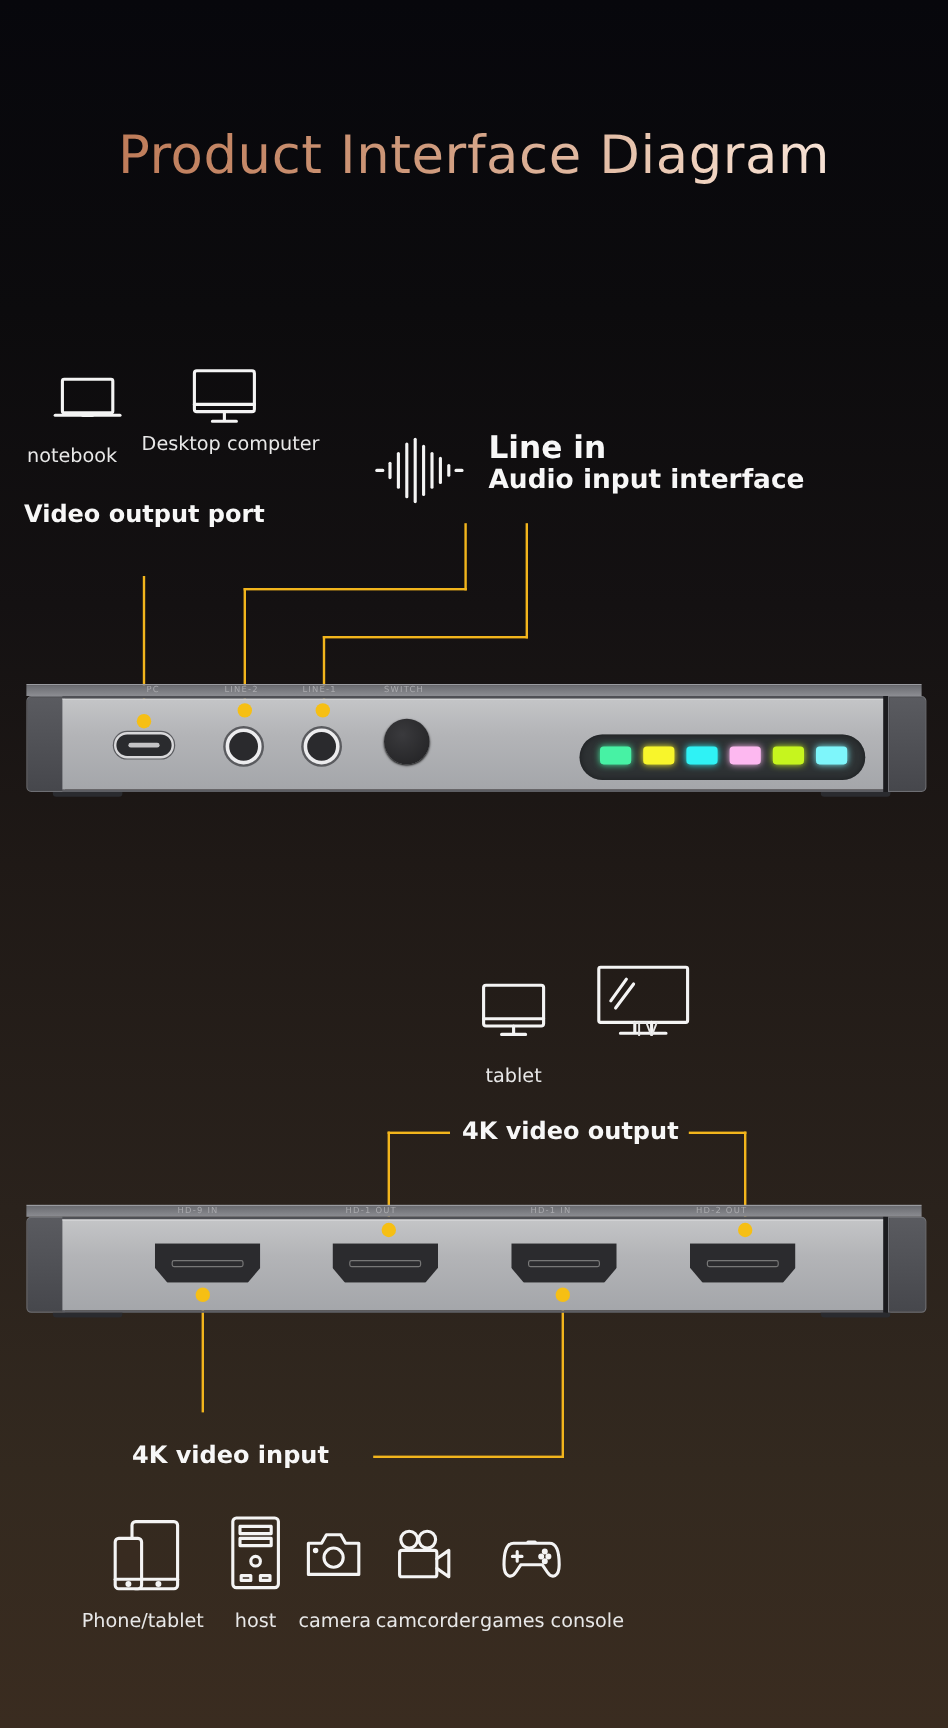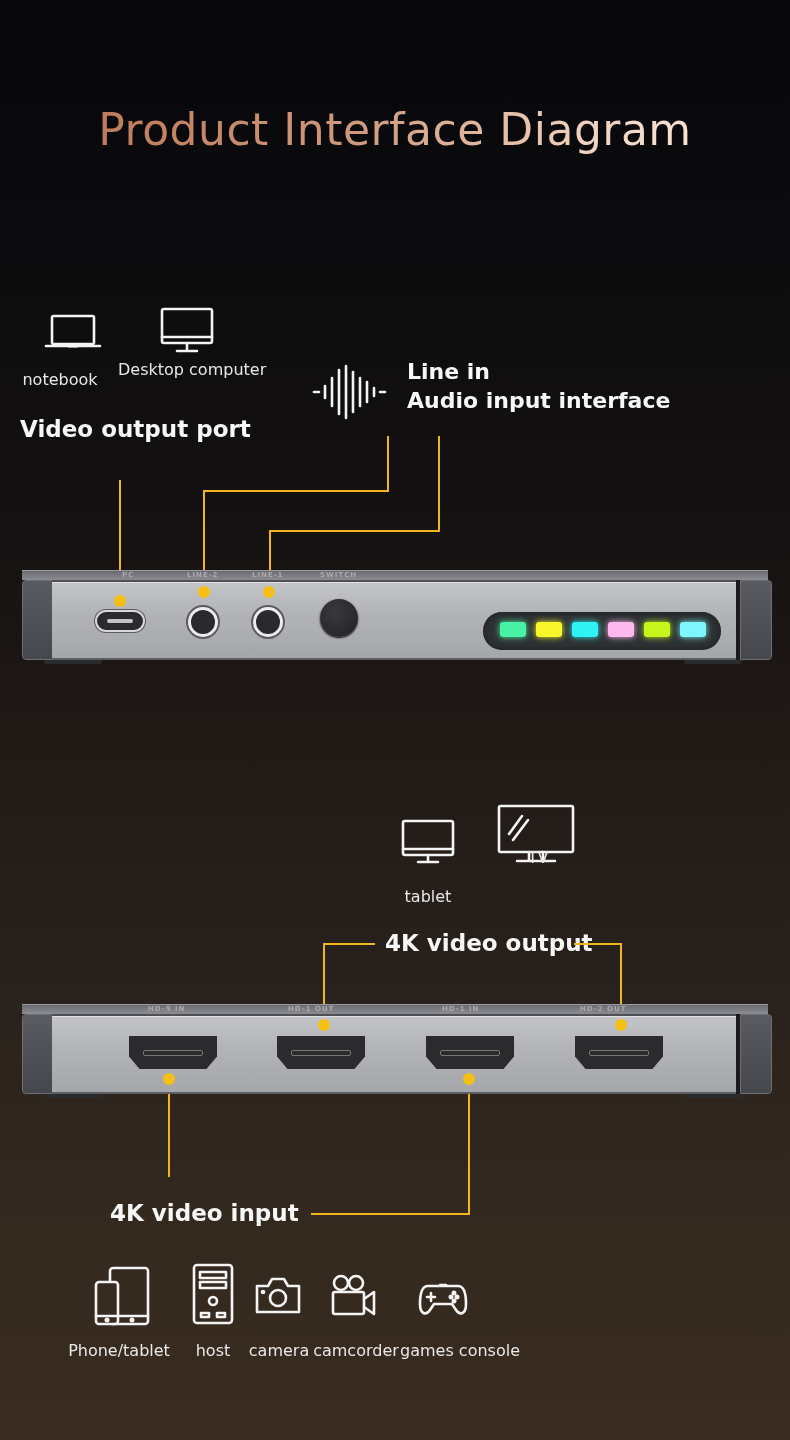--- a/index.html
+++ b/index.html
@@ -12,25 +12,25 @@
   }
   .abs{position:absolute;}
   .title{
     top:104px;left:0;width:790px;text-align:center;
     font-size:44px;font-weight:normal;letter-spacing:0.5px;
     background:linear-gradient(90deg,#b8704c 0%,#cf9a7c 45%,#f0d3c0 75%,#fdf1ea 100%);
     -webkit-background-clip:text;background-clip:text;color:transparent;
   }
   .icon{fill:none;stroke:#f4f4f4;stroke-width:2.6;stroke-linecap:round;stroke-linejoin:round;}
   .lbl{font-size:16px;color:#e8e8e8;white-space:nowrap;text-align:center;}
-  .head{font-size:23px;font-weight:bold;color:#f7f7f7;white-space:nowrap;}
+  .head{font-size:20px;font-weight:bold;color:#f7f7f7;white-space:nowrap;}
   .gold{background:#f2b51c;}
   .dot{width:12px;height:12px;border-radius:50%;background:#f6bf14;}
   
-  .device{height:115px;font-weight:bold;}
+  .device{height:115px;}
   .dev-top{
     position:absolute;left:22px;right:22px;top:10px;height:10px;
     background:linear-gradient(180deg,#6a6b70,#8c8d92);
     border-top:1px solid #9a9ba0;
   }
   .dev-silk{position:absolute;top:0;font-size:7px;color:#a9a9ad;letter-spacing:1px;}
   .dev-face{
     position:absolute;left:52px;right:52px;top:20px;height:80px;
     background:linear-gradient(180deg,#c4c5c7 0%,#b3b4b7 40%,#a4a6aa 100%);
     border-top:2px solid #4f5055;border-bottom:2px solid #5d5e63;
@@ -83,21 +83,21 @@
   <path d="M13 22 V34"></path>
   <path d="M20 14 V42"></path>
   <path d="M27 6 V50"></path>
   <path d="M34 2 V54"></path>
   <path d="M41 8 V48"></path>
   <path d="M48 14 V42"></path>
   <path d="M55 18 V38"></path>
   <path d="M62 24 V32"></path>
   <path d="M68 28 H73"></path>
 </svg>
-<div class="abs head" style="left:407px;top:359px;font-size:22px">Line in</div>
+<div class="abs head" style="left:407px;top:359px;font-size:26px">Line in</div>
 <div class="abs head" style="left:407px;top:388px;font-size:22px">Audio input interface</div>
 
 <div class="abs gold" style="left:119px;top:480px;width:2px;height:120px"></div>
 <div class="abs gold" style="left:387px;top:436px;width:2px;height:56px"></div>
 <div class="abs gold" style="left:203px;top:490px;width:186px;height:2px"></div>
 <div class="abs gold" style="left:203px;top:490px;width:2px;height:102px"></div>
 <div class="abs gold" style="left:438px;top:436px;width:2px;height:96px"></div>
 <div class="abs gold" style="left:269px;top:530px;width:171px;height:2px"></div>
 <div class="abs gold" style="left:269px;top:530px;width:2px;height:62px"></div>
 

